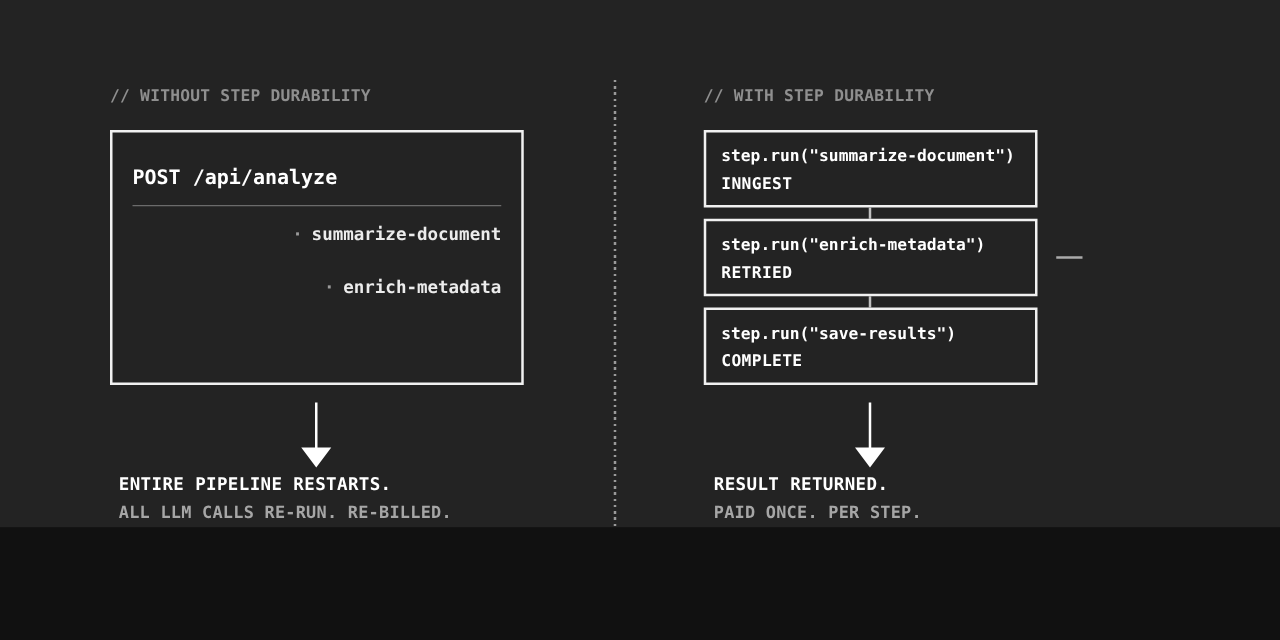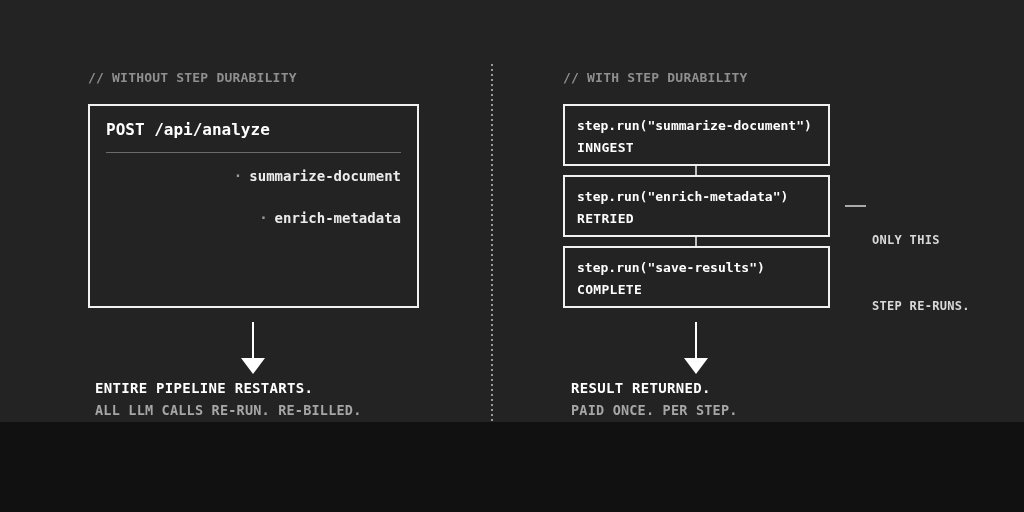--- a/index.html
+++ b/index.html
@@ -16,21 +16,21 @@
   
   .section-header{
     font-size:13px;line-height:15px;font-weight:700;
     color:#8f8f8f;letter-spacing:0.2px;white-space:pre;
   }
 
   
   .pipeline-box{
     left:88px;top:104px;width:331px;height:204px;
     box-sizing:border-box;border:2px solid #f1f1f1;
-    padding:12px 16px 0;
+    padding:24px 16px 0;
   }
   .pipeline-title{
     font-size:16px;line-height:20px;font-weight:700;color:#ffffff;
     margin:2px 0 12px 0;white-space:pre;
   }
   .pipeline-divider{height:1px;background:#6b6b6b;}
   .pipeline-list{list-style:none;margin:16px 0 11px;padding:0;text-align:right;}
   .pipeline-list li{
     line-height:14px;font-size:14px;font-weight:700;color:#ececec;
     padding-left:13px;white-space:pre;
@@ -125,24 +125,20 @@
     <div class="step-status">RETRIED</div>
   </div>
   <div class="abs connector" style="top:237px;"></div>
 
   <div class="abs step-box" style="top:246px;">
     <div class="step-code">step.run("save-results")</div>
     <div class="step-status">COMPLETE</div>
   </div>
 
   <div class="abs annotation-dash"></div>
-  <div class="abs annotation">
-    <div>ONLY THIS</div>
-    <div>STEP RE-RUNS.</div>
-  </div>
 
   <svg class="abs" style="left:681px;top:320px;" width="30" height="56">
     <line x1="15" y1="2" x2="15" y2="40" stroke="#ffffff" stroke-width="2"></line>
     <polygon points="3,38 27,38 15,54" fill="#ffffff"></polygon>
   </svg>
 
   <div class="abs" style="left:571px;top:380px;">
     <div class="result-title">RESULT RETURNED.</div>
     <div class="result-subtitle">PAID ONCE. PER STEP.</div>
   </div>

